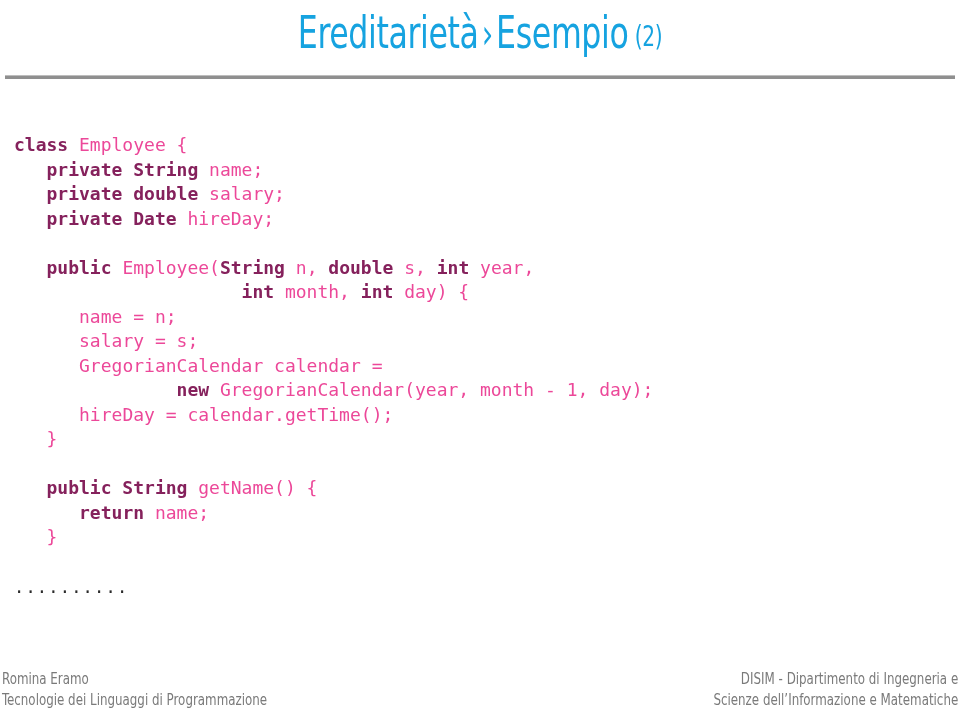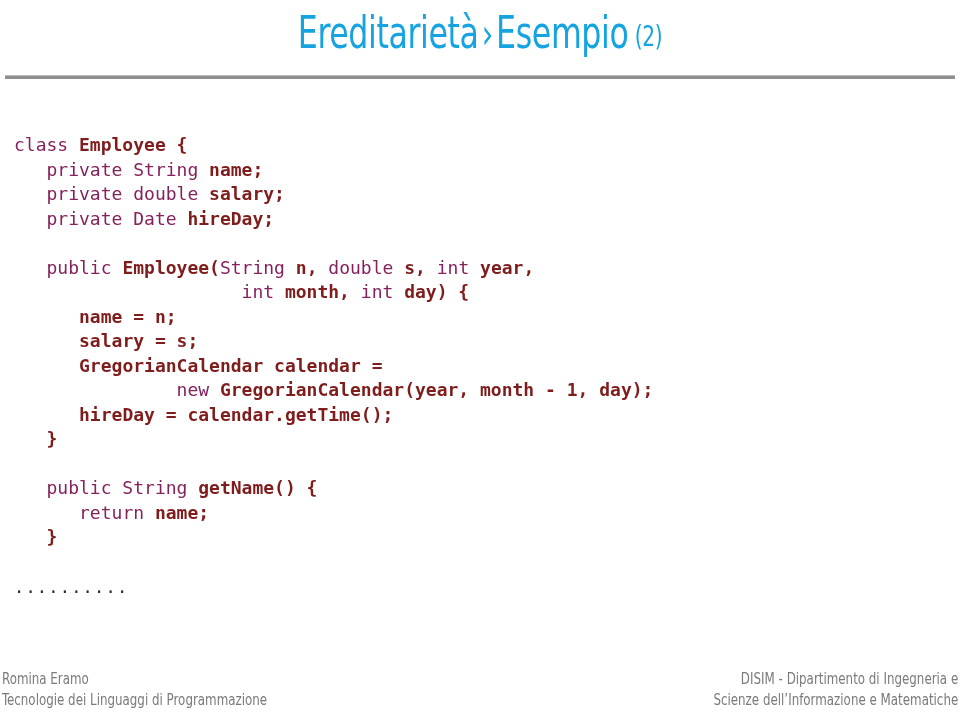--- a/index.html
+++ b/index.html
@@ -58,23 +58,23 @@
     font-size: 18px;
     line-height: 24.5px;
     color: #6d6d6d;
     white-space: pre;
     letter-spacing: 0px;
   }
   #code-block .ln { display: block; height: 24.5px; }
   #code-block .ln.blank { height: 24.5px; }
   #code-block .kw {
     color: #85215c;
-    font-weight: normal;
+    font-weight: bold;
   }
-  #code-block .id { color: #7f1d1d; font-weight: bold; }
+  #code-block .id { color: #ec4899; font-weight: normal; }
 
   
   #ellipsis-marker {
     position: absolute;
     left: 14px;
     top: 580px;
     width: 112px;
     height: 14px;
     font-family: "DejaVu Sans Mono", "Liberation Mono", monospace;
     font-size: 17px;

